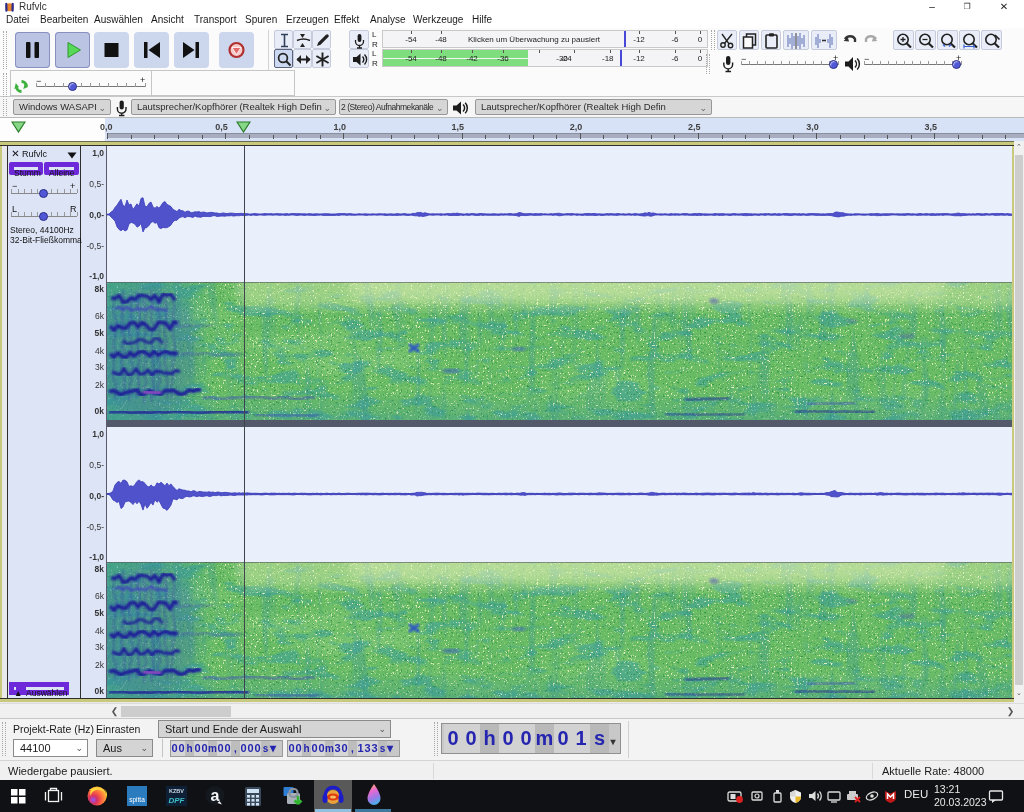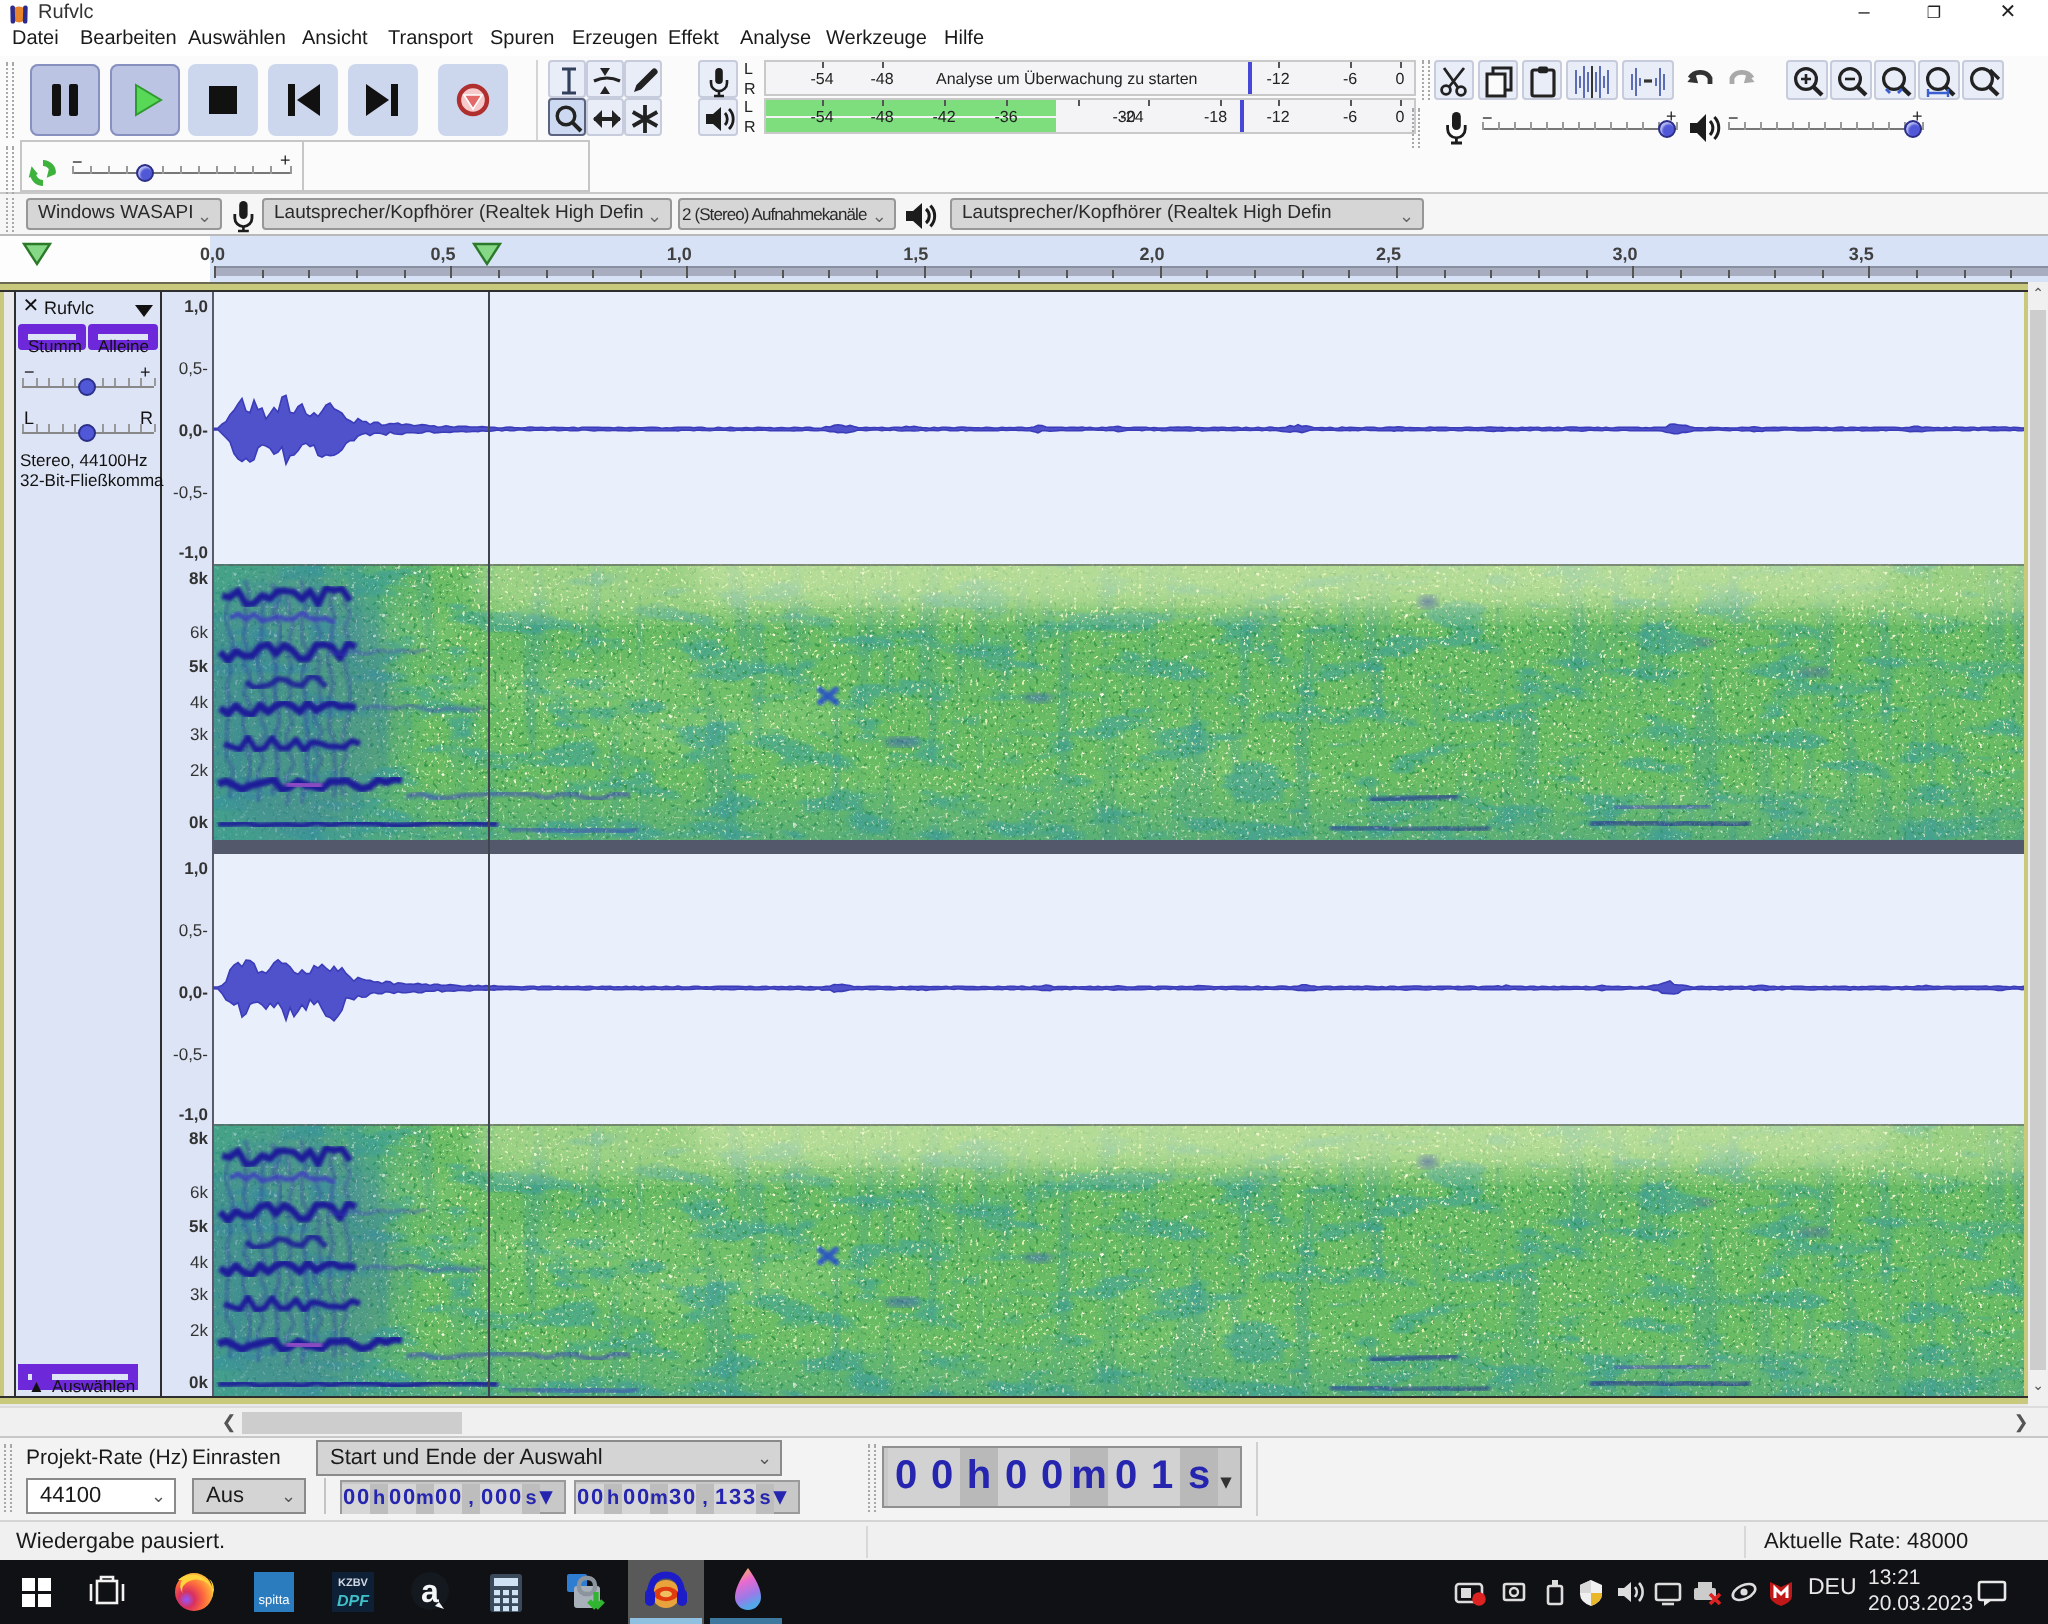--- a/index.html
+++ b/index.html
@@ -149,21 +149,21 @@
 <div class="abs" style="left:372px;top:21px;font-size:8px;color:#222;line-height:9.5px">L<br>R</div>
 <div class="abs" style="left:382px;top:2px;width:326px;height:18px;background:#f4f4f6;border:1px solid #c9c9c9"></div>
 <div class="abs" style="left:382px;top:21px;width:326px;height:18px;background:#f4f4f6;border:1px solid #c9c9c9"></div>
 <div class="abs" style="left:383px;top:22px;width:145px;height:7.5px;background:#7ede7e"></div>
 <div class="abs" style="left:383px;top:30.5px;width:145px;height:7.5px;background:#7ede7e"></div>
 <div class="mnum" style="left:403px;top:7px;width:16px;text-align:center">-54</div>
 <div class="mnum" style="left:433px;top:7px;width:16px;text-align:center">-48</div>
 <div class="mnum" style="left:631px;top:7px;width:16px;text-align:center">-12</div>
 <div class="mnum" style="left:667px;top:7px;width:16px;text-align:center">-6</div>
 <div class="mnum" style="left:692px;top:7px;width:16px;text-align:center">0</div>
-<div class="abs" style="left:468px;top:7px;font-size:8px;color:#222">Analyse um Überwachung zu starten</div>
+<div class="abs" style="left:468px;top:7px;font-size:8px;color:#222">Klicken um Überwachung zu pausiert</div>
 <div class="mnum" style="left:403px;top:26px;width:16px;text-align:center">-54</div>
 <div class="mnum" style="left:433px;top:26px;width:16px;text-align:center">-48</div>
 <div class="mnum" style="left:464px;top:26px;width:16px;text-align:center">-42</div>
 <div class="mnum" style="left:495px;top:26px;width:16px;text-align:center">-36</div>
 <div class="mnum" style="left:554px;top:26px;width:16px;text-align:center">-30</div>
 <div class="mnum" style="left:558px;top:26px;width:16px;text-align:center">-24</div>
 <div class="mnum" style="left:602px;top:26px;width:16px;text-align:left">-18</div>
 <div class="mnum" style="left:631px;top:26px;width:16px;text-align:center">-12</div>
 <div class="mnum" style="left:667px;top:26px;width:16px;text-align:center">-6</div>
 <div class="mnum" style="left:692px;top:26px;width:16px;text-align:center">0</div>

